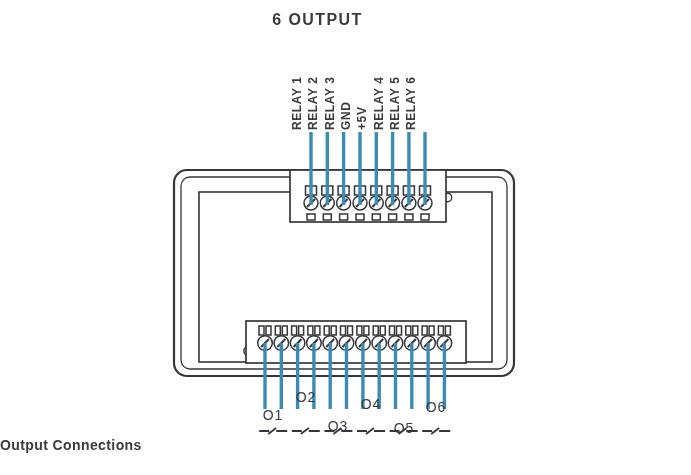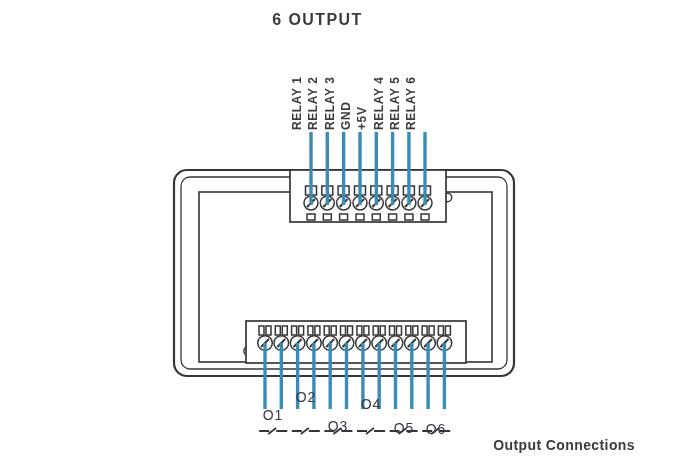--- a/index.html
+++ b/index.html
@@ -54,21 +54,21 @@
     width: 44px;
     text-align: center;
     font-size: 14px;
     font-weight: 400;
     letter-spacing: 1px;
     color: var(--ink);
   }
   .caption {
     position: absolute;
     left: 0; right: 0; top: 437px;
-    text-align: right;
+    text-align: left;
     font-size: 14px;
     font-weight: 600;
     letter-spacing: 0.4px;
     color: var(--ink);
   }
 </style>
 </head>
 <body>
 
 <div class="canvas">
@@ -228,17 +228,17 @@
       <path d="M389.6 431 h10 M398.6 434 L406.6 428 M406.6 431 h11"></path>
       <path d="M422.2 431 h10 M431.2 434 L439.2 428 M439.2 431 h11"></path>
     </g>
   </svg>
 
   <div class="out-label" style="left:251px; top:407px;">O1</div>
   <div class="out-label" style="left:284px; top:389px;">O2</div>
   <div class="out-label" style="left:316px; top:407px;margin-top:11px;">O3</div>
   <div class="out-label" style="left:349px; top:396px;">O4</div>
   <div class="out-label" style="left:382px; top:420px;">O5</div>
-  <div class="out-label" style="left:414px; top:421px;">O6</div>
+  <div class="out-label" style="left:414px; top:399px;">O6</div>
 
   <div class="caption">Output Connections</div>
 
 </div>
 
 </body></html>

